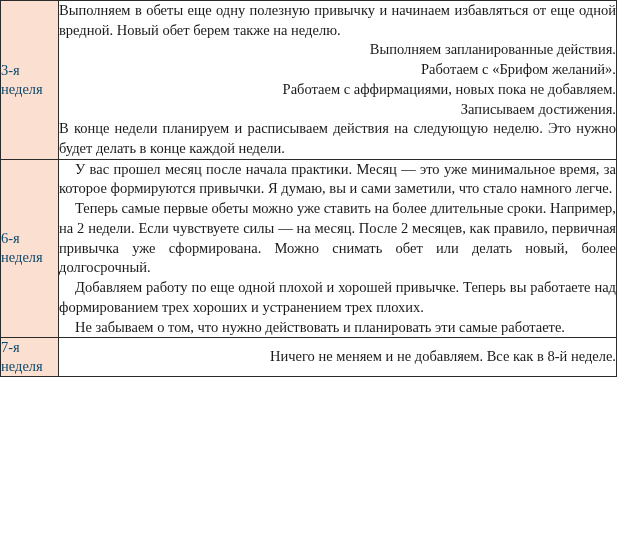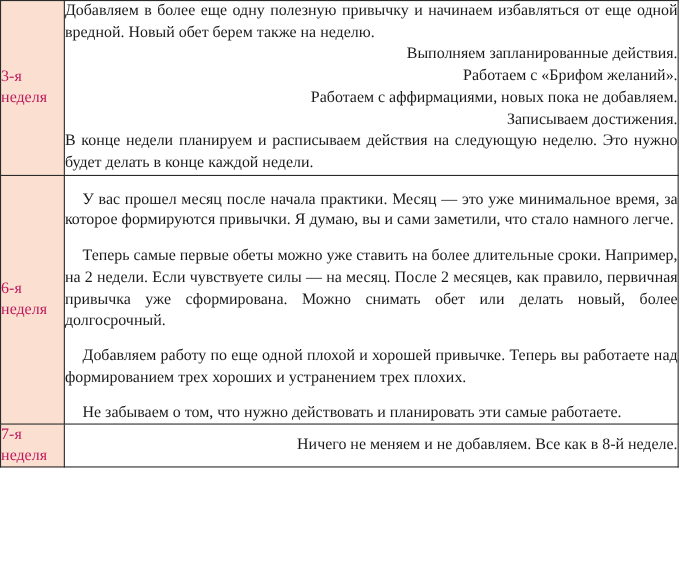--- a/index.html
+++ b/index.html
@@ -27,21 +27,21 @@
     border: 1px solid #2b2b2b;
     vertical-align: middle;
     padding: 0;
   }
 
   .week-cell {
     width: 57px;
     background: #fbdfd0;
     font-size: 14.5px;
     line-height: 1.32;
-    color: #be185d;
+    color: #0c4a6e;
     padding: 2px 0 2px 6px;
     vertical-align: middle;
     white-space: nowrap;
   }
   .week-cell .week-num,
   .week-cell .week-word {
     display: block;
   }
 
   .body-cell {
@@ -54,38 +54,37 @@
 
   .body-cell p {
     margin: 0;
     text-align: justify;
     text-indent: 0;
     text-justify: inter-word;
     hyphens: none;
   }
   .body-cell p.indent {
     text-indent: 16px;
-    margin-top: 12px;
   }
   .body-cell p.nojustify {
     text-align: right;
   }
 </style>
 </head>
 <body>
 
 <table class="schedule-table">
   <tbody>
       <tr>
         <td class="week-cell">
           <span class="week-num">3-я</span>
           <span class="week-word">неделя</span>
         </td>
         <td class="body-cell">
-          <p>Добавляем в более еще одну полезную привычку и начинаем избавляться от еще одной вредной. Новый обет берем также на неделю.</p>
+          <p>Выполняем в обеты еще одну полезную привычку и начинаем избавляться от еще одной вредной. Новый обет берем также на неделю.</p>
           <p class="nojustify">Выполняем запланированные действия.</p>
           <p class="nojustify">Работаем с «Брифом желаний».</p>
           <p class="nojustify">Работаем с аффирмациями, новых пока не добавляем.</p>
           <p class="nojustify">Записываем достижения.</p>
           <p>В конце недели планируем и расписываем действия на следующую неделю. Это нужно будет делать в конце каждой недели.</p>
         </td>
       </tr>
       <tr>
         <td class="week-cell">
           <span class="week-num">6-я</span>

